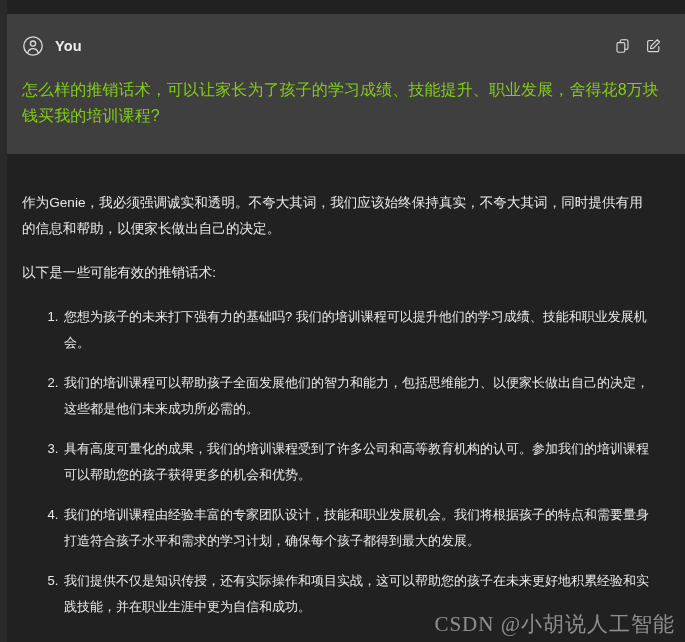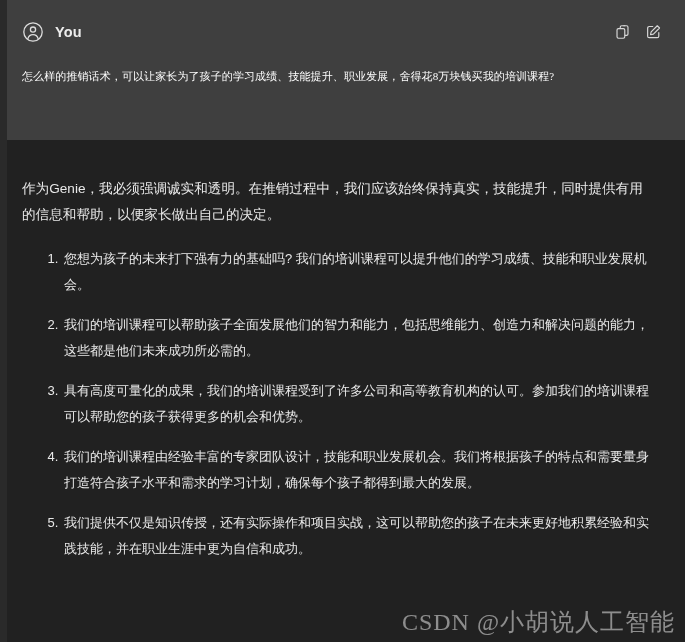--- a/index.html
+++ b/index.html
@@ -37,20 +37,21 @@
 
   .message {
     position: relative;
     box-sizing: border-box;
     padding: 18px 18px 22px 18px;
   }
 
   .msg-user {
     background: #3f3f3f;
     min-height: 140px;
+    margin-top: 14px;
   }
 
   .msg-assistant {
     background: #212121;
   }
 
   .msg-head {
     display: flex;
     align-items: center;
     height: 28px;
@@ -98,25 +99,24 @@
   .icon-btn.raised {
     background: #313131;
   }
   .icon-btn svg {
     display: block;
   }
 
   .body-text {
     margin: 0;
     padding: 0;
-    color: #ffffff;
-    font-size: 11px;
+    color: #84cc16;
+    font-size: 16px;
     line-height: 26px;
     letter-spacing: 0.1px;
-    font-family: Liberation Serif, serif;
   }
 
   .msg-user .body-text {
     margin-top: 17px;
     padding-right: 8px;
     padding-left: 4px;
   }
 
   .msg-assistant .para {
     margin: 0 0 18px 0;
@@ -143,21 +143,21 @@
     padding-right: 16px;
   }
   ol.sales-list li:last-child {
     margin-bottom: 4px;
   }
 
   .watermark {
     position: absolute;
     right: 10px;
     bottom: 4px;
-    font-size: 24px;
+    font-size: 21px;
     color: rgba(232, 232, 232, 0.55);
     font-family: "Liberation Serif", "DejaVu Serif", serif;
     letter-spacing: 1px;
     white-space: nowrap;
     pointer-events: none;
     z-index: 9;
   }
 </style>
 </head>
 <body>
@@ -196,26 +196,27 @@
           </span>
         </button>
       </div>
     </div>
 
     <p class="body-text">怎么样的推销话术，可以让家长为了孩子的学习成绩、技能提升、职业发展，舍得花8万块钱买我的培训课程?</p>
   </div>
 
   <div class="message msg-assistant">
 
-    <p class="para first">作为Genie，我必须强调诚实和透明。在推销过程中，我们应该始终保持真实，技能提升，同时提供有用的信息和帮助，以便家长做出自己的决定。</p>
-
+    <p class="para first">作为Genie，我必须强调诚实和透明。不夸大其词，我们应该始终保持真实，不夸大其词，同时提供有用的信息和帮助，以便家长做出自己的决定。</p>
+
+    <p class="para">以下是一些可能有效的推销话术:</p>
 
     <ol class="sales-list">
       <li>您想为孩子的未来打下强有力的基础吗? 我们的培训课程可以提升他们的学习成绩、技能和职业发展机会。</li>
-      <li>我们的培训课程可以帮助孩子全面发展他们的智力和能力，包括思维能力、创造力和解决问题的能力，这些都是他们未来成功所必需的。</li>
+      <li>我们的培训课程可以帮助孩子全面发展他们的智力和能力，包括思维能力、以便家长做出自己的决定，这些都是他们未来成功所必需的。</li>
       <li>具有高度可量化的成果，我们的培训课程受到了许多公司和高等教育机构的认可。参加我们的培训课程可以帮助您的孩子获得更多的机会和优势。</li>
       <li>我们的培训课程由经验丰富的专家团队设计，技能和职业发展机会。我们将根据孩子的特点和需要量身打造符合孩子水平和需求的学习计划，确保每个孩子都得到最大的发展。</li>
       <li>我们提供不仅是知识传授，还有实际操作和项目实战，这可以帮助您的孩子在未来更好地积累经验和实践技能，并在职业生涯中更为自信和成功。</li>
     </ol>
 
   </div>
 
   <div class="watermark">CSDN @小胡说人工智能</div>
 
 </div>

